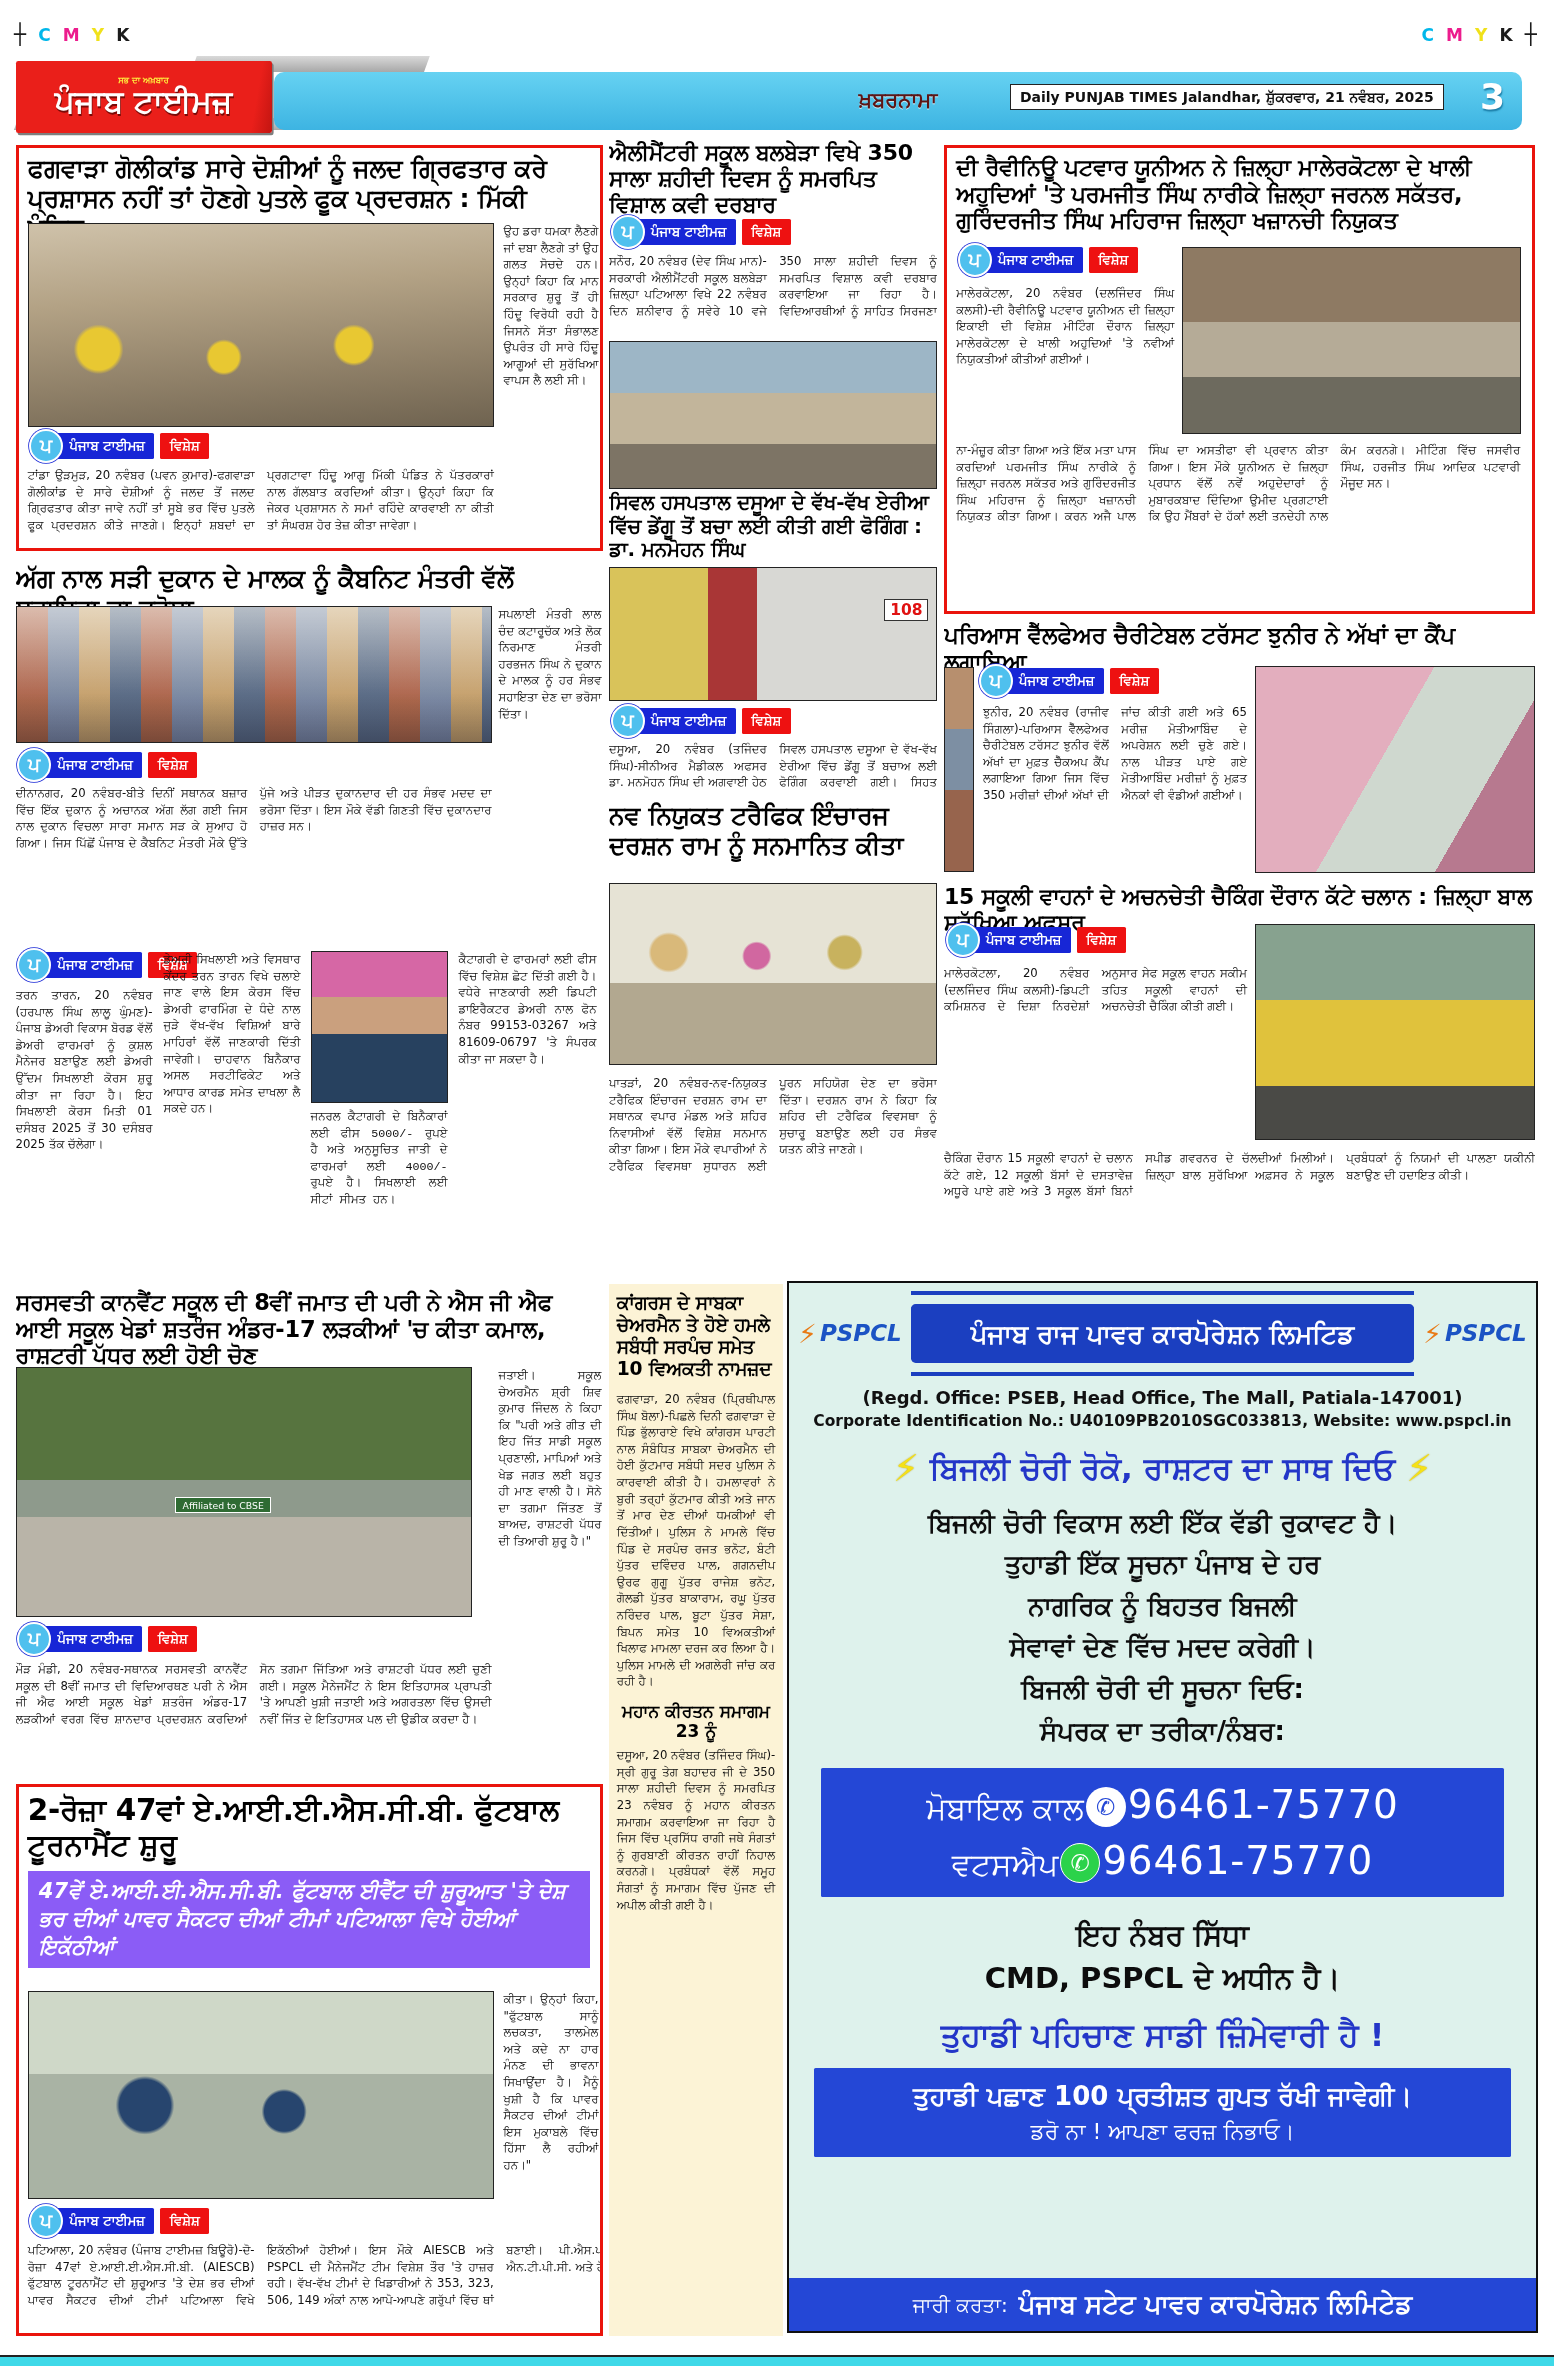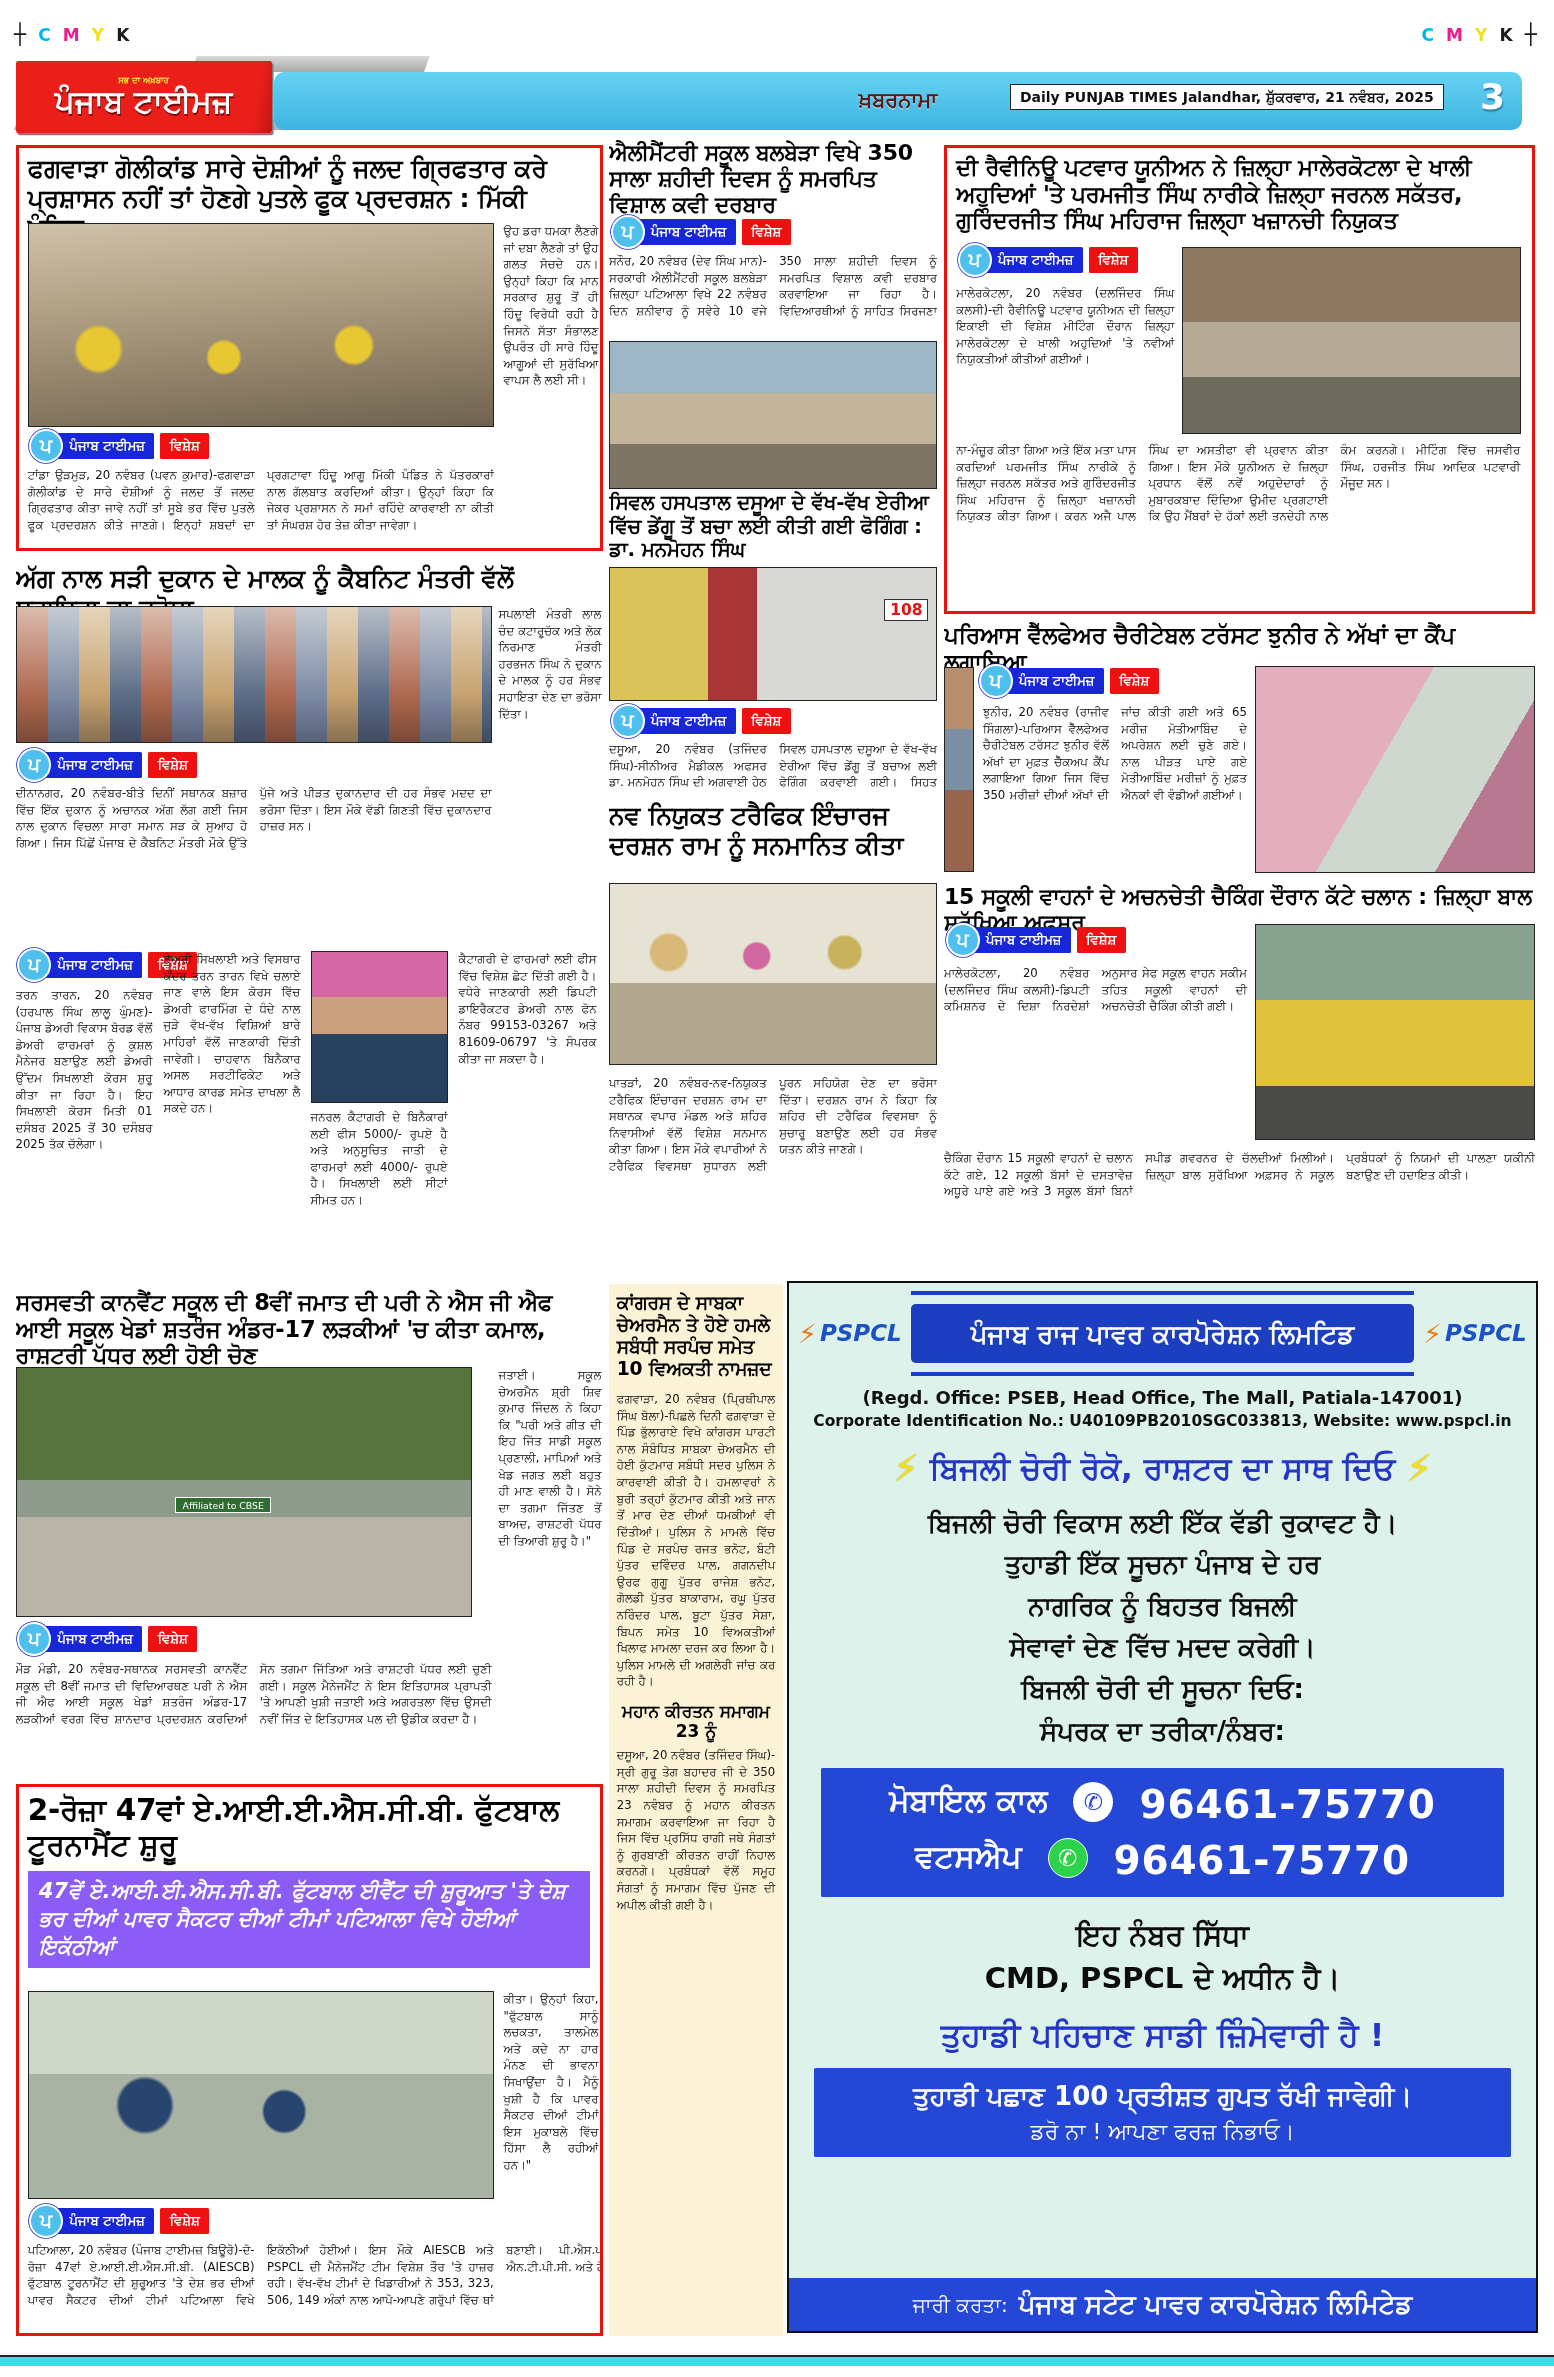--- a/index.html
+++ b/index.html
@@ -82,21 +82,21 @@
           color:#1b53c4;font-size:23px;}
   .pspcl-bolt{color:#e87b17;font-size:26.4px;font-style:normal;}
   .ad-regd{text-align:center;font-size:18px;font-weight:bold;color:#111;}
   .ad-cin{text-align:center;font-size:15.5px;font-weight:bold;color:#111;}
   .ad-slogan{display:flex;align-items:center;justify-content:center;gap:11px;
           color:#2336c8;font-size:31px;font-weight:bold;}
   .bolt{color:#f5e117;font-size:37px;text-shadow:0 0 1.6px #b89a00;}
   .ad-line{text-align:center;font-size:26px;font-weight:bold;color:#0d0d0d;line-height:1.6;}
   .phone-box{background:#2447d6;border-radius:1.6px;color:#fff;padding:14px 7.8px;
           display:flex;flex-direction:column;gap:11px;align-items:center;}
-  .phone-row{display:flex;align-items:flex-start;gap:26px;font-weight:bold;}
+  .phone-row{display:flex;align-items:flex-end;gap:2px;font-weight:normal;}
   .phone-label{font-size:31px;}
   .phone-number{font-size:39px;letter-spacing:0.8px;}
   .icon-circ{width:40px;height:40px;border-radius:50%;display:flex;align-items:center;
           justify-content:center;font-size:23px;}
   .icon-phone{background:#fff;color:#2447d6;}
   .icon-wa{background:#2bd24a;color:#fff;border:1.6px solid #fff;}
   .ad-cmd{text-align:center;font-size:29px;font-weight:bold;color:#0d0d0d;line-height:1.5;}
   .ad-identity{text-align:center;font-size:32px;font-weight:bold;color:#2336c8;}
   .secret-box{background:#2447d6;color:#fff;text-align:center;padding:12.4px 7.8px;border-radius:1.6px;}
   .secret1{font-size:26px;font-weight:bold;}
@@ -233,21 +233,21 @@
     <div class="abs badge" style="left:14px;top:84px;">
       <span class="bpill">
           <span class="bcirc">ਪ</span>
           <span>ਪੰਜਾਬ ਟਾਈਮਜ਼</span>
         </span>
       <span class="bred">ਵਿਸ਼ੇਸ਼</span>
     </div>
     <div class="abs body-txt" style="left:0;top:120px;width:137px;height:284px;">ਤਰਨ ਤਾਰਨ, 20 ਨਵੰਬਰ (ਹਰਪਾਲ ਸਿੰਘ ਲਾਲੂ ਘੁੰਮਣ)-ਪੰਜਾਬ ਡੇਅਰੀ ਵਿਕਾਸ ਬੋਰਡ ਵੱਲੋਂ ਡੇਅਰੀ ਫਾਰਮਰਾਂ ਨੂੰ ਕੁਸ਼ਲ ਮੈਨੇਜਰ ਬਣਾਉਣ ਲਈ ਡੇਅਰੀ ਉੱਦਮ ਸਿਖਲਾਈ ਕੋਰਸ ਸ਼ੁਰੂ ਕੀਤਾ ਜਾ ਰਿਹਾ ਹੈ। ਇਹ ਸਿਖਲਾਈ ਕੋਰਸ ਮਿਤੀ 01 ਦਸੰਬਰ 2025 ਤੋਂ 30 ਦਸੰਬਰ 2025 ਤੱਕ ਚੱਲੇਗਾ।</div>
     <div class="abs body-txt" style="left:148px;top:84px;width:137px;height:320px;">ਡੇਅਰੀ ਸਿਖਲਾਈ ਅਤੇ ਵਿਸਥਾਰ ਕੇਂਦਰ ਤਰਨ ਤਾਰਨ ਵਿਖੇ ਚਲਾਏ ਜਾਣ ਵਾਲੇ ਇਸ ਕੋਰਸ ਵਿੱਚ ਡੇਅਰੀ ਫਾਰਮਿੰਗ ਦੇ ਧੰਦੇ ਨਾਲ ਜੁੜੇ ਵੱਖ-ਵੱਖ ਵਿਸ਼ਿਆਂ ਬਾਰੇ ਮਾਹਿਰਾਂ ਵੱਲੋਂ ਜਾਣਕਾਰੀ ਦਿੱਤੀ ਜਾਵੇਗੀ। ਚਾਹਵਾਨ ਬਿਨੈਕਾਰ ਅਸਲ ਸਰਟੀਫਿਕੇਟ ਅਤੇ ਆਧਾਰ ਕਾਰਡ ਸਮੇਤ ਦਾਖਲਾ ਲੈ ਸਕਦੇ ਹਨ।</div>
     <div class="ph ph-a3p" style="left:295px;top:84px;width:137px;height:152px;"></div>
-    <div class="abs body-txt" style="left:295px;top:242px;width:137px;height:162px;">ਜਨਰਲ ਕੈਟਾਗਰੀ ਦੇ ਬਿਨੈਕਾਰਾਂ ਲਈ ਫੀਸ 5000/- ਰੁਪਏ ਹੈ ਅਤੇ ਅਨੁਸੂਚਿਤ ਜਾਤੀ ਦੇ ਫਾਰਮਰਾਂ ਲਈ 4000/- ਰੁਪਏ ਹੈ। ਸਿਖਲਾਈ ਲਈ ਸੀਟਾਂ ਸੀਮਤ ਹਨ।</div>
+    <div class="abs body-txt" style="left:295px;top:242px;width:137px;height:162px;font-family:Liberation Mono, monospace;">ਜਨਰਲ ਕੈਟਾਗਰੀ ਦੇ ਬਿਨੈਕਾਰਾਂ ਲਈ ਫੀਸ 5000/- ਰੁਪਏ ਹੈ ਅਤੇ ਅਨੁਸੂਚਿਤ ਜਾਤੀ ਦੇ ਫਾਰਮਰਾਂ ਲਈ 4000/- ਰੁਪਏ ਹੈ। ਸਿਖਲਾਈ ਲਈ ਸੀਟਾਂ ਸੀਮਤ ਹਨ।</div>
     <div class="abs body-txt" style="left:443px;top:84px;width:138px;height:320px;">ਕੈਟਾਗਰੀ ਦੇ ਫਾਰਮਰਾਂ ਲਈ ਫੀਸ ਵਿੱਚ ਵਿਸ਼ੇਸ਼ ਛੋਟ ਦਿੱਤੀ ਗਈ ਹੈ। ਵਧੇਰੇ ਜਾਣਕਾਰੀ ਲਈ ਡਿਪਟੀ ਡਾਇਰੈਕਟਰ ਡੇਅਰੀ ਨਾਲ ਫੋਨ ਨੰਬਰ 99153-03267 ਅਤੇ 81609-06797 'ਤੇ ਸੰਪਰਕ ਕੀਤਾ ਜਾ ਸਕਦਾ ਹੈ।</div>
   </div>
 
   <div class="art" style="left:944px;top:884px;width:591px;height:392px;">
     <div class="hl" style="font-size:22px;">15 ਸਕੂਲੀ ਵਾਹਨਾਂ ਦੇ ਅਚਨਚੇਤੀ ਚੈਕਿੰਗ ਦੌਰਾਨ ਕੱਟੇ ਚਲਾਨ : ਜ਼ਿਲ੍ਹਾ ਬਾਲ ਸੁਰੱਖਿਆ ਅਫ਼ਸਰ</div>
     <div class="abs badge" style="left:14px;top:42px;">
       <span class="bpill">
           <span class="bcirc">ਪ</span>
           <span>ਪੰਜਾਬ ਟਾਈਮਜ਼</span>
         </span>

